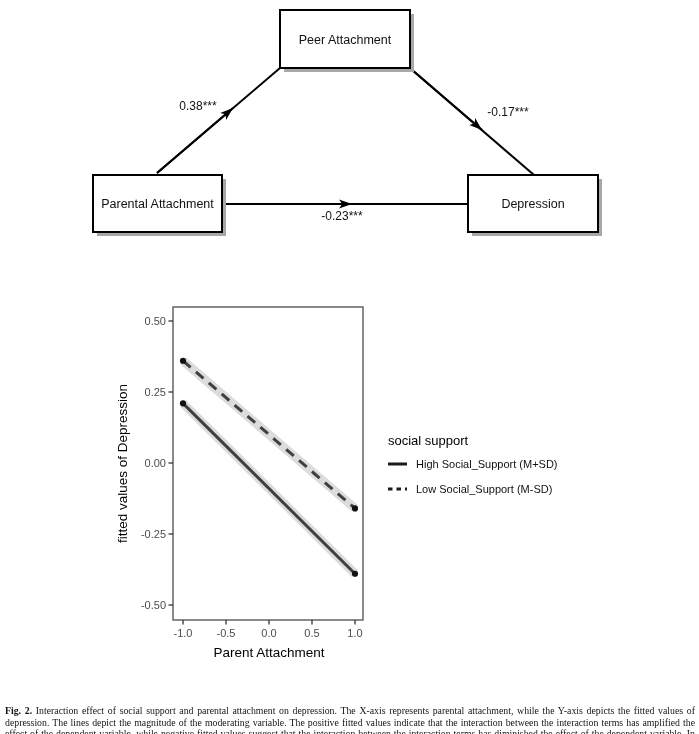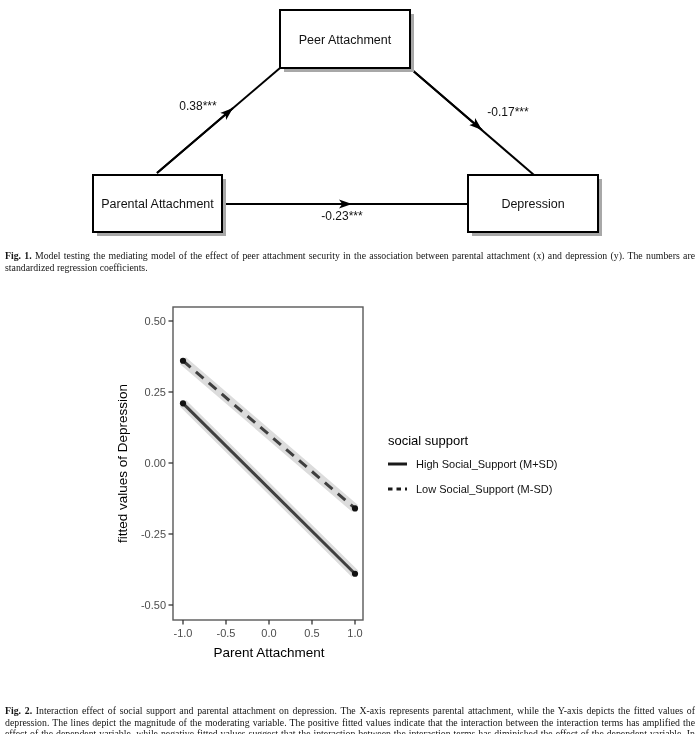--- a/index.html
+++ b/index.html
@@ -50,21 +50,20 @@
 
     <rect class="node-shadow" x="97" y="179" width="129" height="57"></rect>
     <rect class="node-box" x="93" y="175" width="129" height="57"></rect>
     <text class="node-label" x="157.5" y="208">Parental Attachment</text>
 
     <rect class="node-shadow" x="472" y="179" width="130" height="57"></rect>
     <rect class="node-box" x="468" y="175" width="130" height="57"></rect>
     <text class="node-label" x="533" y="208">Depression</text>
   </svg>
 
-  <p class="caption" id="fig1-caption"><b>Fig. 1.</b> <span>Model testing the mediating model of the effect of peer attachment security in the association between parental attachment (x) and depression (y). The numbers are standardized regression coefficients.</span></p>
 
   <svg id="fig2-svg" width="699" height="370" viewBox="0 0 699 370">
       <rect x="173" y="7" width="190" height="313" fill="#fff" stroke="#595959" stroke-width="1.4"></rect>
       <line x1="183" y1="103.36" x2="355" y2="273.76" stroke="#dcdcdc" stroke-width="9"></line>
       <line x1="183" y1="60.760000000000005" x2="355" y2="208.44" stroke="#dcdcdc" stroke-width="9"></line>
       <line x1="183" y1="103.36" x2="355" y2="273.76" stroke="#3f3f3f" stroke-width="3"></line>
       <circle cx="183" cy="103.36" r="3.1" fill="#111"></circle>
       <circle cx="355" cy="273.76" r="3.1" fill="#111"></circle>
       <line x1="183" y1="60.760000000000005" x2="355" y2="208.44" stroke="#3f3f3f" stroke-width="3" stroke-dasharray="10,7"></line>
       <circle cx="183" cy="60.760000000000005" r="3.1" fill="#111"></circle>

